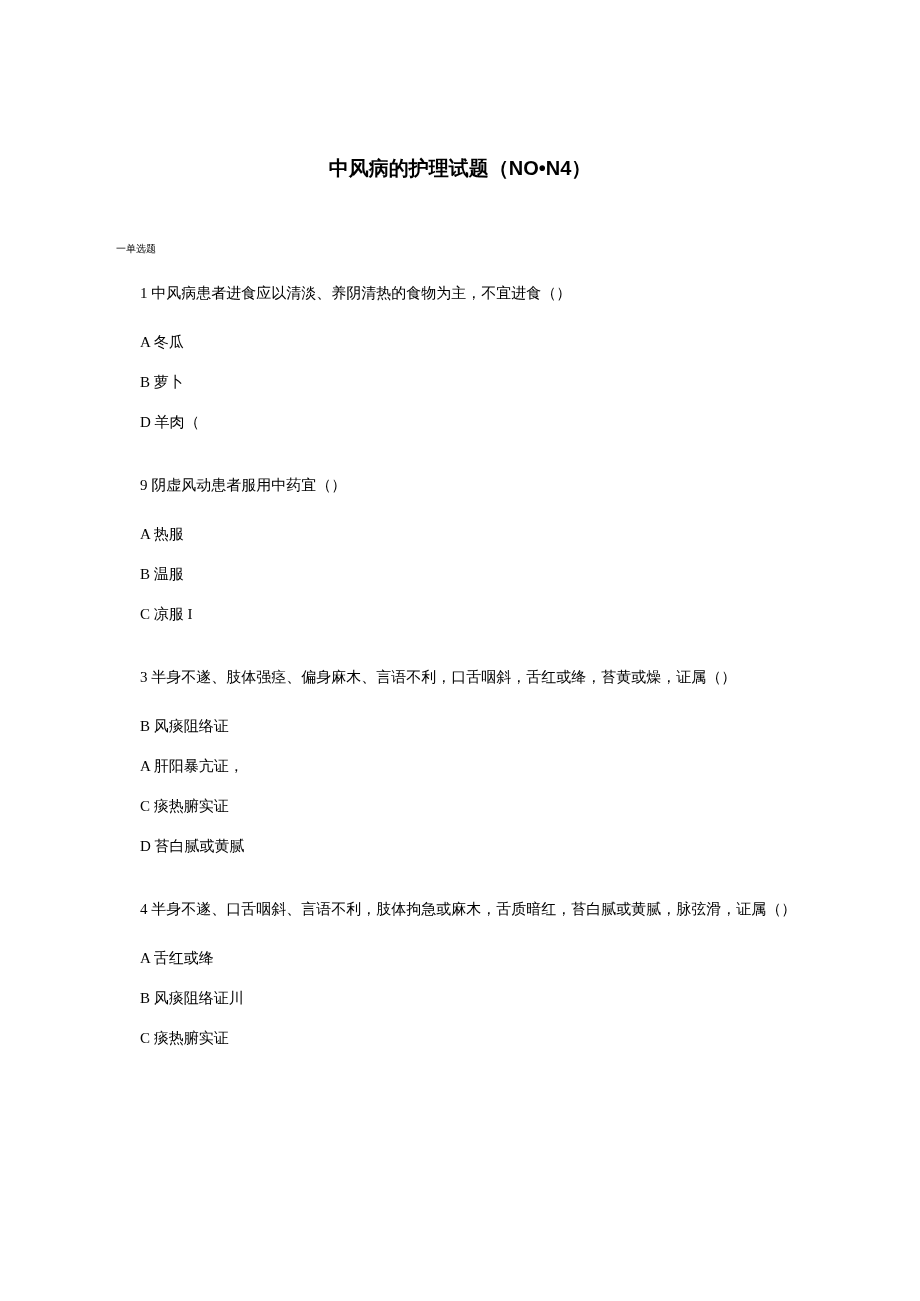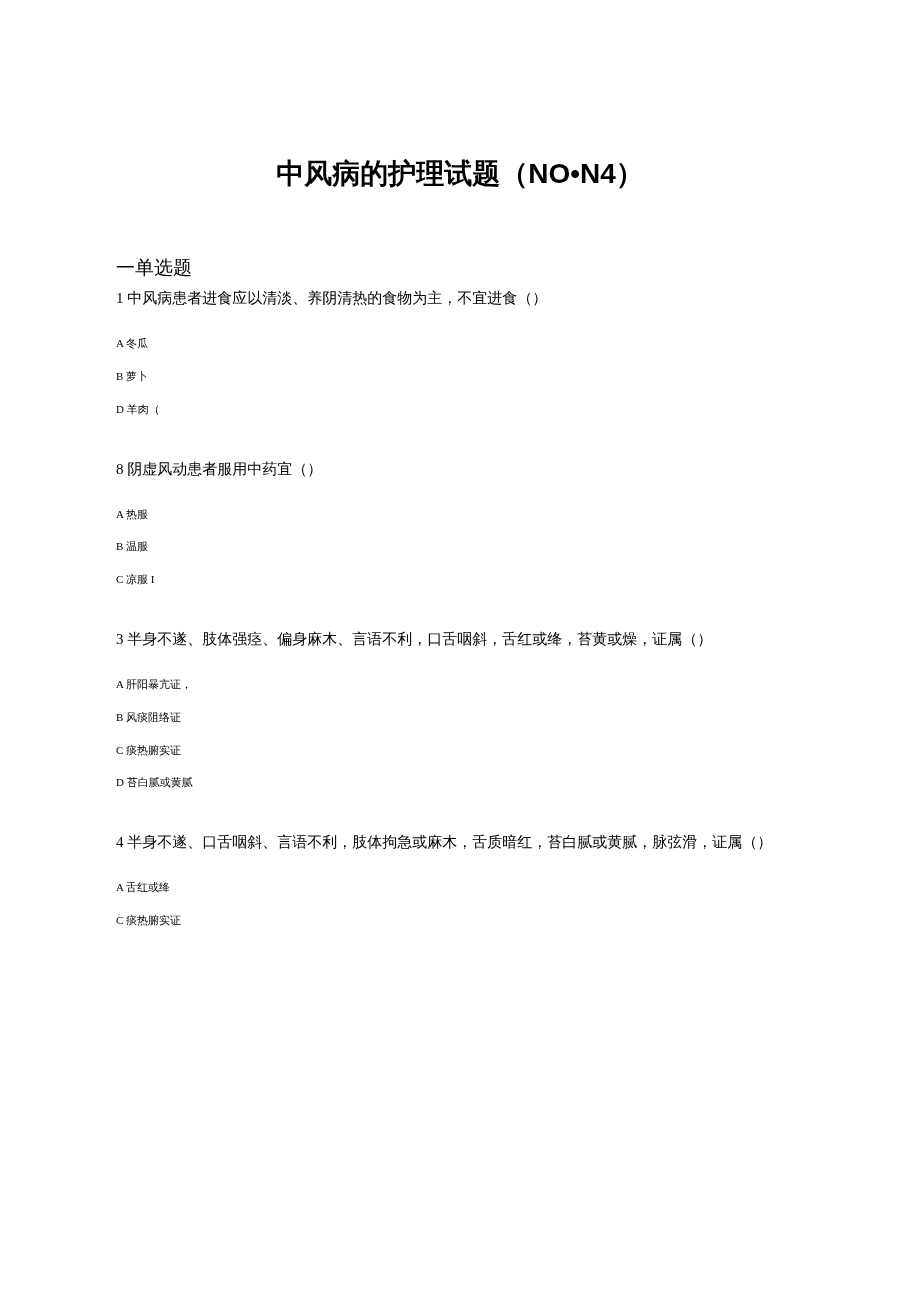--- a/index.html
+++ b/index.html
@@ -10,69 +10,72 @@
     body {
       width: 920px;
       height: 1301px;
       background: #ffffff;
       font-family: "SimSun", "宋体", serif;
       padding: 155px 116px 0 116px;
       color: #000000;
     }
     .title {
       text-align: center;
-      font-size: 28px;
+      font-size: 20px;
       font-weight: bold;
       margin-bottom: 58px;
       font-family: "SimHei", "黑体", sans-serif;
     }
     .section-header {
-      font-size: 19px;
+      font-size: 10px;
+      margin-bottom: 22px;
       line-height: 1.8;
     }
     .question {
       font-size: 15px;
       margin-bottom: 22px;
       line-height: 1.8;
     }
     .option {
-      font-size: 11px;
+      font-size: 15px;
       margin-bottom: 13px;
       line-height: 1.8;
     }
     .question-block {
       margin-bottom: 36px;
+      margin-left: 24px;
     }
   </style>
 </head>
 <body>
 
 <div class="title">中风病的护理试题（NO•N4）</div>
 
 <div class="section-header">一单选题</div>
 
 <div class="question-block">
   <div class="question">1 中风病患者进食应以清淡、养阴清热的食物为主，不宜进食（）</div>
   <div class="option">A 冬瓜</div>
   <div class="option">B 萝卜</div>
   <div class="option">D 羊肉（</div>
 </div>
 
 <div class="question-block">
-  <div class="question">8 阴虚风动患者服用中药宜（）</div>
+  <div class="question">9 阴虚风动患者服用中药宜（）</div>
   <div class="option">A 热服</div>
   <div class="option">B 温服</div>
   <div class="option">C 凉服 I</div>
 </div>
 
 <div class="question-block">
   <div class="question">3 半身不遂、肢体强痉、偏身麻木、言语不利，口舌咽斜，舌红或绛，苔黄或燥，证属（）</div>
+  <div class="option">B 风痰阻络证</div>
   <div class="option">A 肝阳暴亢证，</div>
-  <div class="option">B 风痰阻络证</div>
   <div class="option">C 痰热腑实证</div>
   <div class="option">D 苔白腻或黄腻</div>
 </div>
 
 <div class="question-block">
   <div class="question">4 半身不遂、口舌咽斜、言语不利，肢体拘急或麻木，舌质暗红，苔白腻或黄腻，脉弦滑，证属（）</div>
   <div class="option">A 舌红或绛</div>
+  <div class="option">B 风痰阻络证川</div>
   <div class="option">C 痰热腑实证</div>
 </div>
 
 </body></html>

